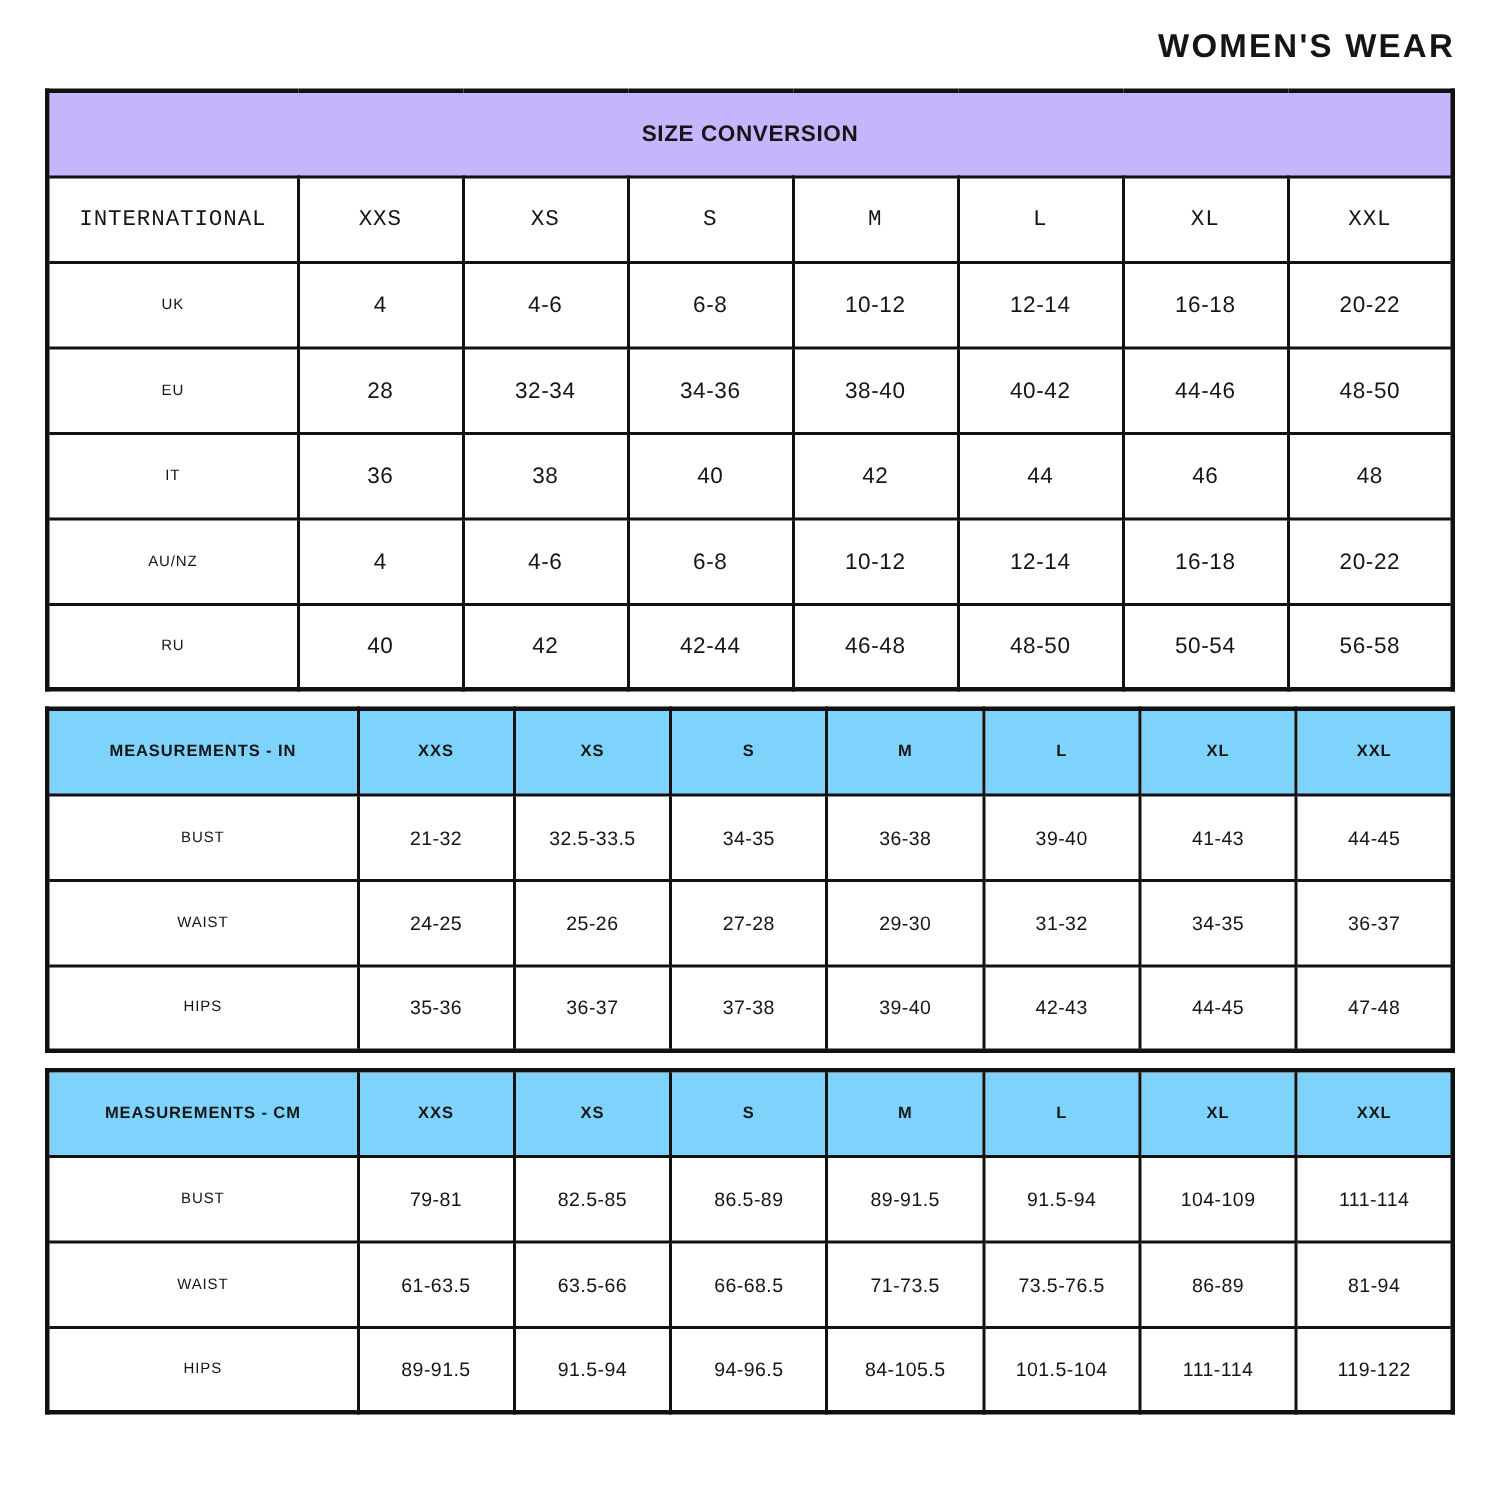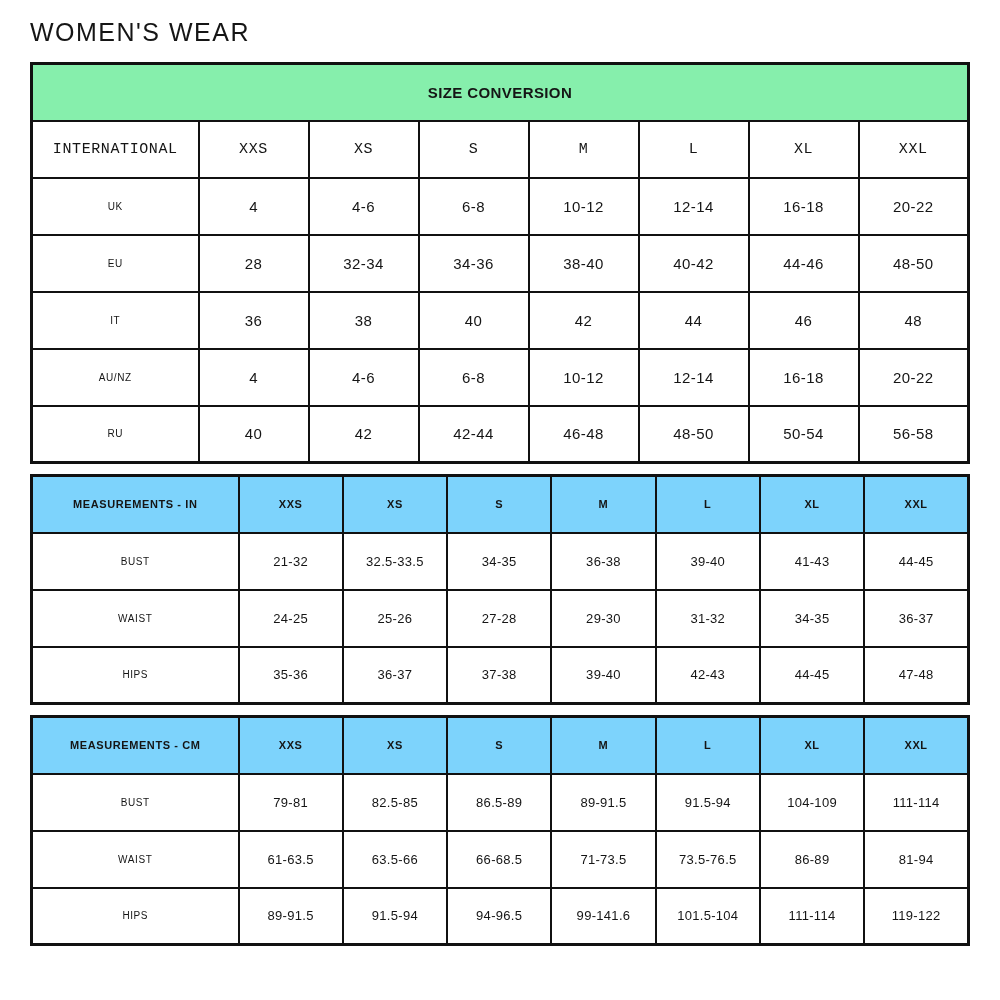--- a/index.html
+++ b/index.html
@@ -11,44 +11,44 @@
     height: 1000px;
     font-family: "Liberation Sans", sans-serif;
     color: #151515;
   }
   .page {
     width: 1000px;
     height: 1000px;
     padding: 10px 30px 0 30px;
   }
   .page-title {
-    text-align: left;
-    font-size: 25px;
-    font-weight: 400;
+    text-align: right;
+    font-size: 22px;
+    font-weight: 700;
     letter-spacing: 1.5px;
     margin: 8px 0 15px 0;
   }
   table {
     border-collapse: collapse;
     width: 940px;
     table-layout: fixed;
     margin: 0 0 10px 0;
     border: 3px solid #111111;
   }
   td, th {
     border: 2px solid #111111;
     text-align: center;
     vertical-align: middle;
     padding: 2px 4px;
     font-weight: 400;
     overflow: hidden;
     white-space: nowrap;
   }
   .table-title {
-    background: #86efac;
+    background: #c4b5fd;
     font-weight: 700;
     font-size: 15px;
     letter-spacing: 0.8px;
     height: 50px;
     text-align: center;
   }
   .conv-table td { height: 57px; font-size: 15px; letter-spacing: 0.4px; }
   .meas-table td { height: 57px; font-size: 13px; letter-spacing: 0.3px; }
 
   .conv-table td.head { font-weight: 400; font-size: 15px; letter-spacing: 0.6px; font-family: Liberation Mono, monospace; }
@@ -224,20 +224,20 @@
           <td class="val">71-73.5</td>
           <td class="val">73.5-76.5</td>
           <td class="val">86-89</td>
           <td class="val">81-94</td>
         </tr>
         <tr>
           <td class="row-label">HIPS</td>
           <td class="val">89-91.5</td>
           <td class="val">91.5-94</td>
           <td class="val">94-96.5</td>
-          <td class="val">99-141.6</td>
+          <td class="val">84-105.5</td>
           <td class="val">101.5-104</td>
           <td class="val">111-114</td>
           <td class="val">119-122</td>
         </tr>
       </tbody>
     </table>
 </div>
 
 </body></html>

